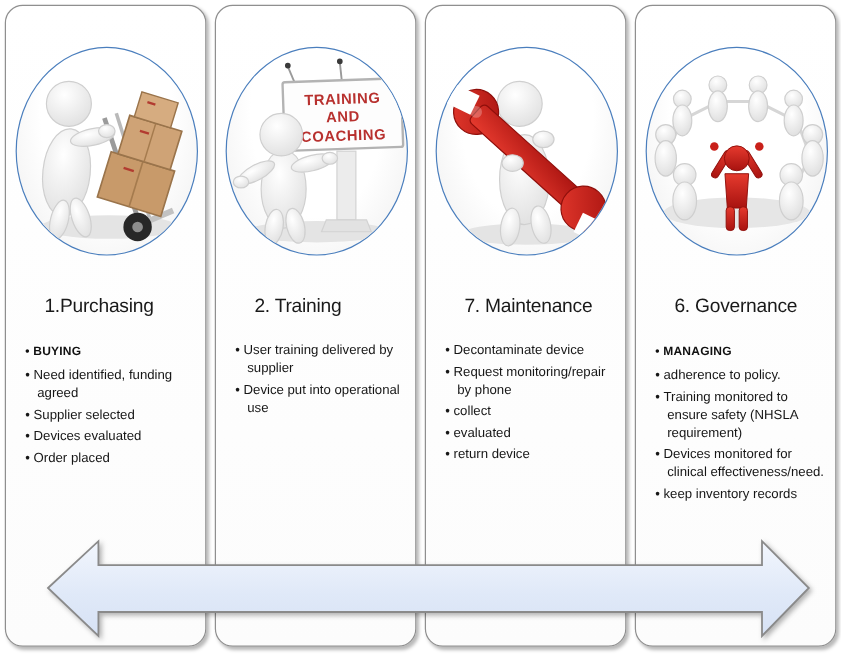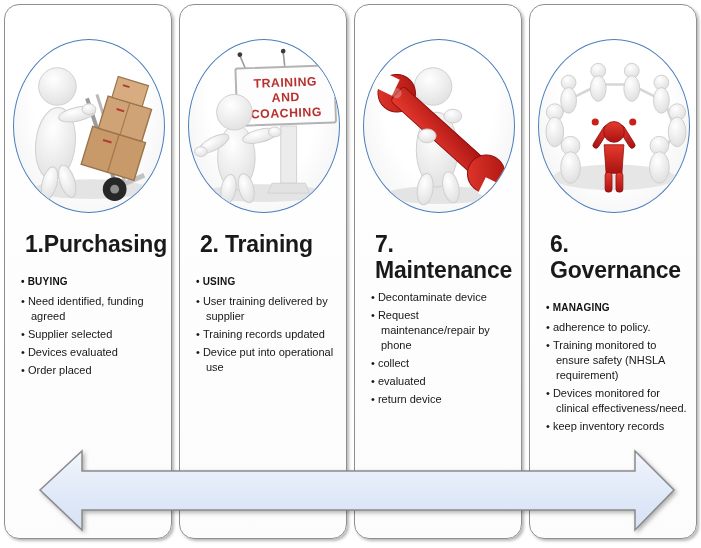--- a/index.html
+++ b/index.html
@@ -6,21 +6,21 @@
   body{width:701px;height:548px;font-family:"Liberation Sans",sans-serif;color:#1b1b1b;-webkit-font-smoothing:antialiased;}
   .canvas{position:relative;width:701px;height:548px;overflow:hidden;background:#ffffff;}
   .panels{position:absolute;left:4px;top:4px;width:693px;display:flex;gap:7px;}
   .panel{flex:1 1 0;height:533px;position:relative;background:linear-gradient(#ffffff, #fcfcfc);
          border:1.3px solid #8f8f8f;border-radius:15px;box-shadow:2px 2px 3px rgba(0,0,0,0.28);}
   .circle{position:absolute;left:8px;top:34px;width:150px;height:172px;border-radius:50%;
           border:1.4px solid #4a7ebd;overflow:hidden;
           background:radial-gradient(ellipse at 50% 32%, #ffffff 52%, #ededed 100%);}
   .circle svg{display:block;width:100%;height:100%;}
   .text-block{position:absolute;left:16px;right:6px;top:222px;}
-  .panel-title{font-size:23px;font-weight:700;line-height:26px;color:#191919;letter-spacing:-0.2px;margin:4px;}
+  .panel-title{font-size:16px;font-weight:400;line-height:26px;color:#191919;letter-spacing:-0.2px;margin:16px;}
   .stage-heading{margin-top:19px;font-size:10px;font-weight:700;letter-spacing:0.2px;color:#111;}
   .stage-heading::before{content:"\2022\00a0";}
   ul.bullets{margin:7px 0 0 0;padding:0;list-style:none;font-size:11px;line-height:15px;color:#161616;}
   ul.bullets li{margin:0 0 3px 0;padding-left:10px;text-indent:-10px;}
   ul.bullets li::before{content:"\2022\00a0";}
   .flow-arrow{position:absolute;left:0;top:440;top:440px;width:701px;height:105px;z-index:6;
               filter:drop-shadow(2px 2.5px 2px rgba(0,0,0,0.30));pointer-events:none;}
   .fig-stroke{stroke:#cfcfcf;stroke-width:1;}
 </style>
 </head>
@@ -118,24 +118,22 @@
             <ellipse cx="72" cy="96" rx="18" ry="6.5" fill="url(#figGrad2)" class="fig-stroke" transform="rotate(-14 72 96)"></ellipse>
             <ellipse cx="40" cy="150" rx="7.5" ry="15" fill="url(#figGrad2)" class="fig-stroke" transform="rotate(10 40 150)"></ellipse>
             <ellipse cx="58" cy="149" rx="7.5" ry="15" fill="url(#figGrad2)" class="fig-stroke" transform="rotate(-14 58 149)"></ellipse>
             <ellipse cx="87" cy="92" rx="6.5" ry="5" fill="url(#figGrad2)" class="fig-stroke"></ellipse>
             <ellipse cx="12" cy="112" rx="6.5" ry="5" fill="url(#figGrad2)" class="fig-stroke"></ellipse>
           </g>
         </svg>
       </div>
       <div class="text-block">
         <h2 class="panel-title">2. Training</h2>
-        <div class="stage-heading">USING</div>
         <ul class="bullets">
           <li>User training delivered by supplier</li>
-          <li>Training records updated</li>
           <li>Device put into operational use</li>
         </ul>
       </div>
     </section>
 
     <section class="panel">
       <div class="circle">
         <svg viewBox="0 0 152 172">
           <defs>
             <radialGradient id="figGrad3" cx="40%" cy="30%" r="80%">
@@ -166,21 +164,21 @@
           </g>
 
           <ellipse cx="64" cy="96" rx="9" ry="7" fill="url(#figGrad3)" class="fig-stroke"></ellipse>
           <ellipse cx="90" cy="76" rx="9" ry="7" fill="url(#figGrad3)" class="fig-stroke"></ellipse>
         </svg>
       </div>
       <div class="text-block">
         <h2 class="panel-title">7. Maintenance</h2>
         <ul class="bullets">
           <li>Decontaminate device</li>
-          <li>Request maintenance/repair by phone</li>
+          <li>Request monitoring/repair by phone</li>
           <li>collect</li>
           <li>evaluated</li>
           <li>return device</li>
         </ul>
       </div>
     </section>
 
     <section class="panel">
       <div class="circle">
         <svg viewBox="0 0 152 172">

